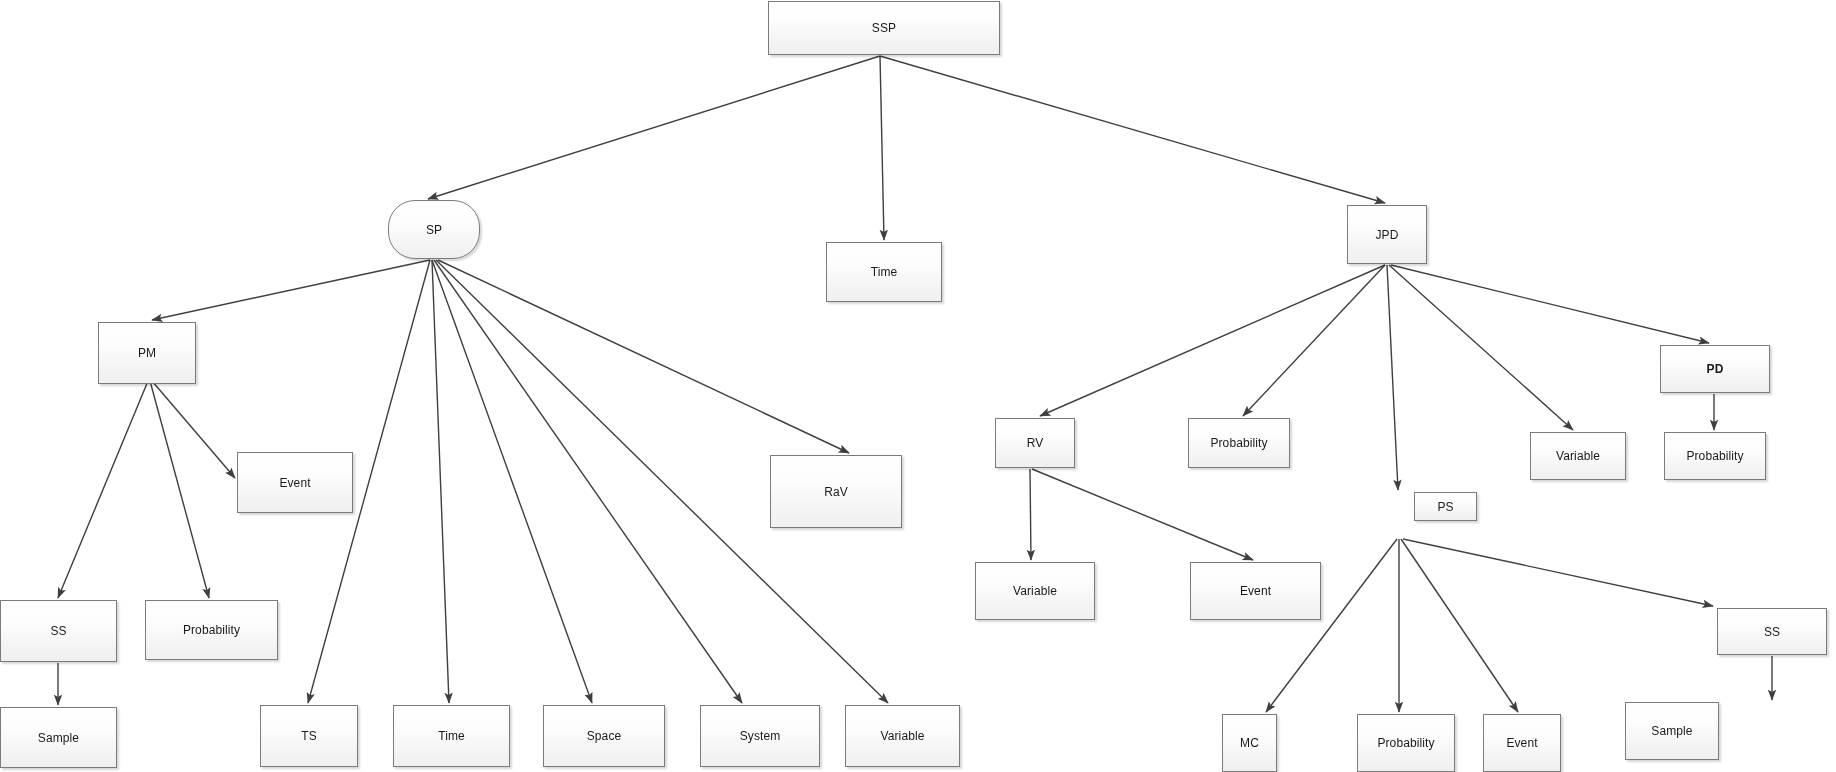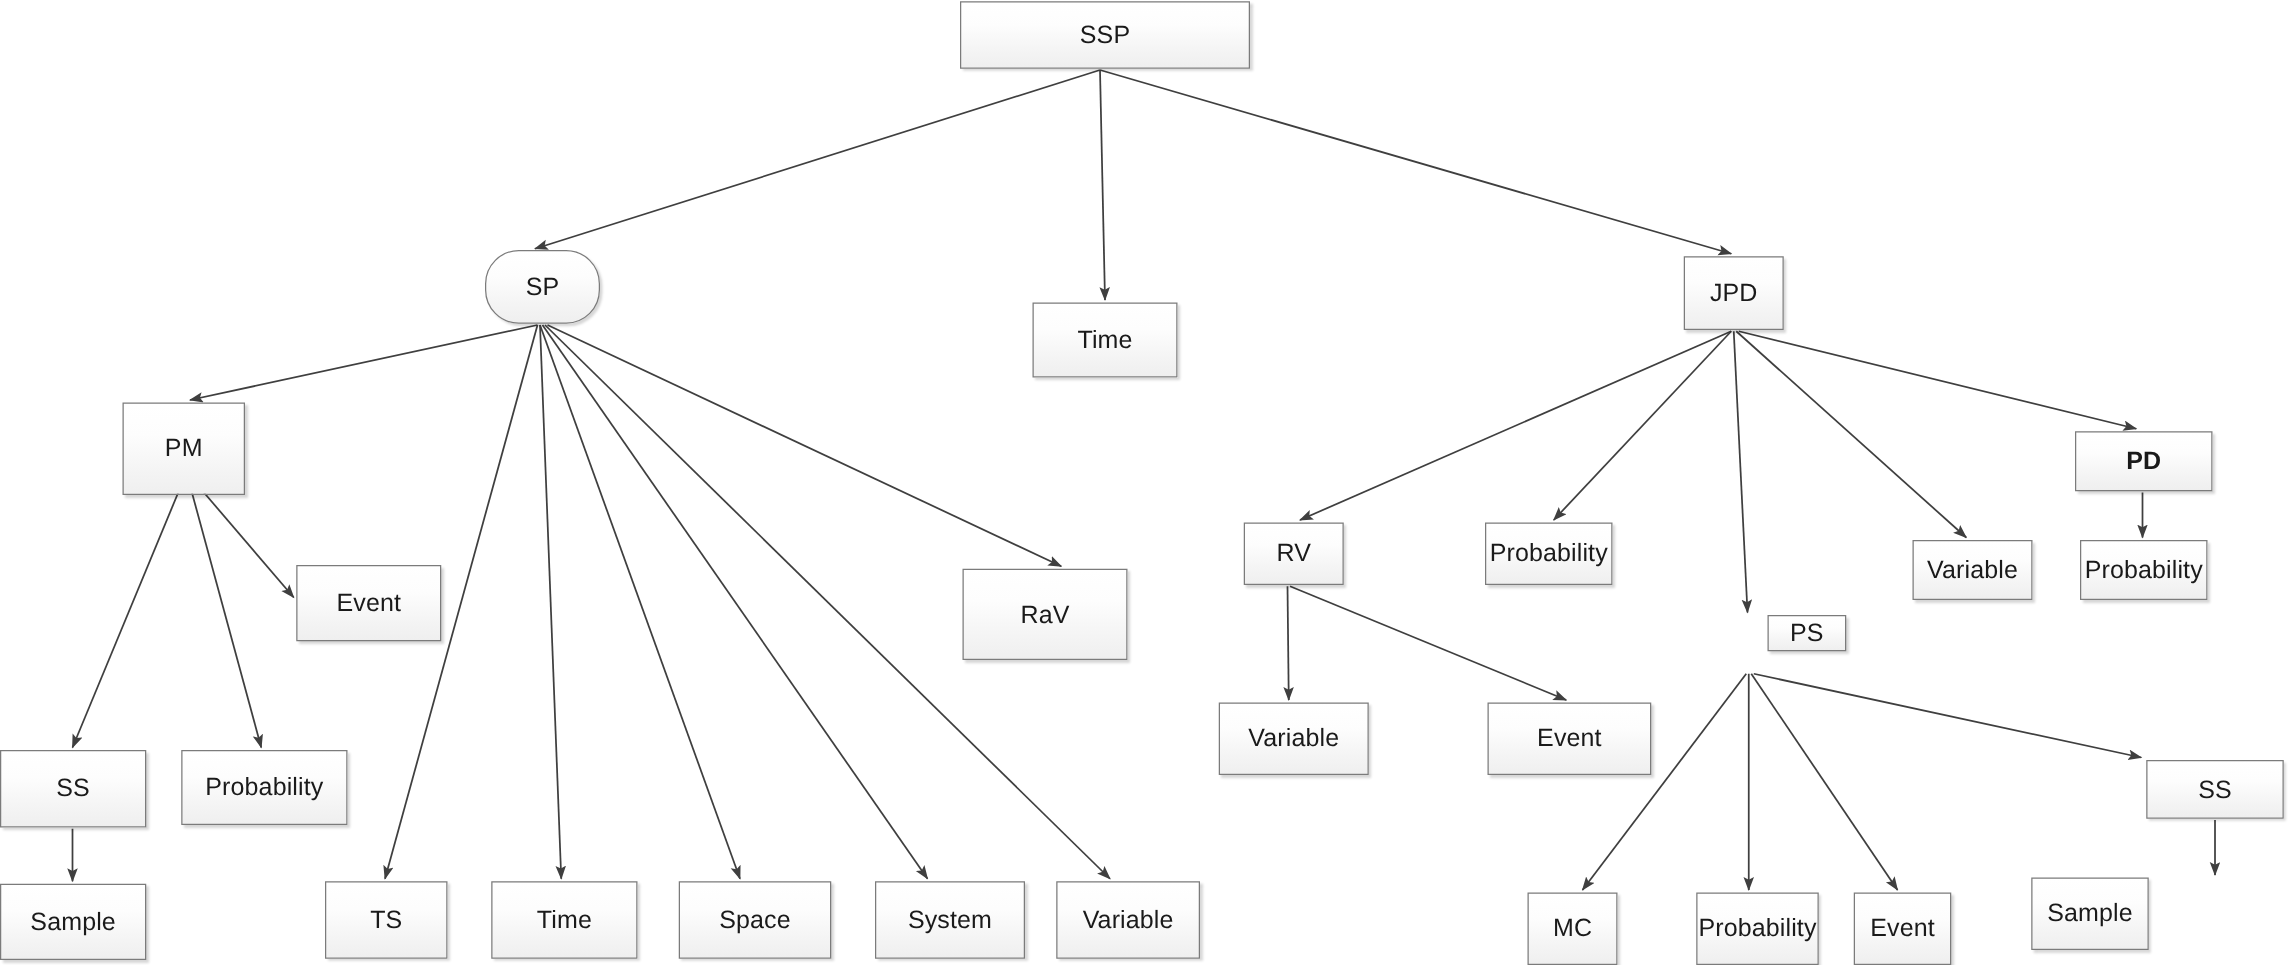--- a/index.html
+++ b/index.html
@@ -24,21 +24,21 @@
   .node{
     position:absolute;
     box-sizing:border-box;
     border:1px solid #7b7b7b;
     background:linear-gradient(to bottom,#ffffff 0%,#fdfdfd 35%,#f4f4f4 75%,#efefef 100%);
     box-shadow:2px 2px 2px rgba(0,0,0,0.16);
     display:flex;
     align-items:center;
     justify-content:center;
     color:#1a1a1a;
-    font-size:20px;
+    font-size:12px;
     font-family:"Liberation Sans", sans-serif;
     line-height:1;
     letter-spacing:0.1px;
     white-space:nowrap;
     z-index:2;
     text-align:center;
   }
   .node .lbl{
     display:block;
   }
@@ -89,21 +89,21 @@
       </div>
       <div class="node" style="left: 388px; top: 200px; width: 92px; height: 59px; border-radius: 27px;">
         <span class="lbl">SP</span>
       </div>
       <div class="node" style="left: 826px; top: 242px; width: 116px; height: 60px;">
         <span class="lbl">Time</span>
       </div>
       <div class="node" style="left: 1347px; top: 205px; width: 80px; height: 59px;">
         <span class="lbl">JPD</span>
       </div>
-      <div class="node" style="left: 98px; top: 322px; width: 98px; height: 74px;">
+      <div class="node" style="left: 98px; top: 322px; width: 98px; height: 62px;">
         <span class="lbl">PM</span>
       </div>
       <div class="node" style="left: 1660px; top: 345px; width: 110px; height: 48px; font-weight: bold;">
         <span class="lbl">PD</span>
       </div>
       <div class="node" style="left: 995px; top: 418px; width: 80px; height: 50px;">
         <span class="lbl">RV</span>
       </div>
       <div class="node" style="left: 1188px; top: 418px; width: 102px; height: 50px;">
         <span class="lbl">Probability</span>
@@ -149,21 +149,21 @@
       </div>
       <div class="node" style="left: 700px; top: 705px; width: 120px; height: 62px;">
         <span class="lbl">System</span>
       </div>
       <div class="node" style="left: 845px; top: 705px; width: 115px; height: 62px;">
         <span class="lbl">Variable</span>
       </div>
       <div class="node" style="left: 0px; top: 707px; width: 117px; height: 61px;">
         <span class="lbl">Sample</span>
       </div>
-      <div class="node" style="left: 1222px; top: 714px; width: 72px; height: 58px;">
+      <div class="node" style="left: 1222px; top: 714px; width: 55px; height: 58px;">
         <span class="lbl">MC</span>
       </div>
       <div class="node" style="left: 1357px; top: 714px; width: 98px; height: 58px;">
         <span class="lbl">Probability</span>
       </div>
       <div class="node" style="left: 1483px; top: 714px; width: 78px; height: 58px;">
         <span class="lbl">Event</span>
       </div>
       <div class="node" style="left: 1625px; top: 702px; width: 94px; height: 58px;">
         <span class="lbl">Sample</span>

